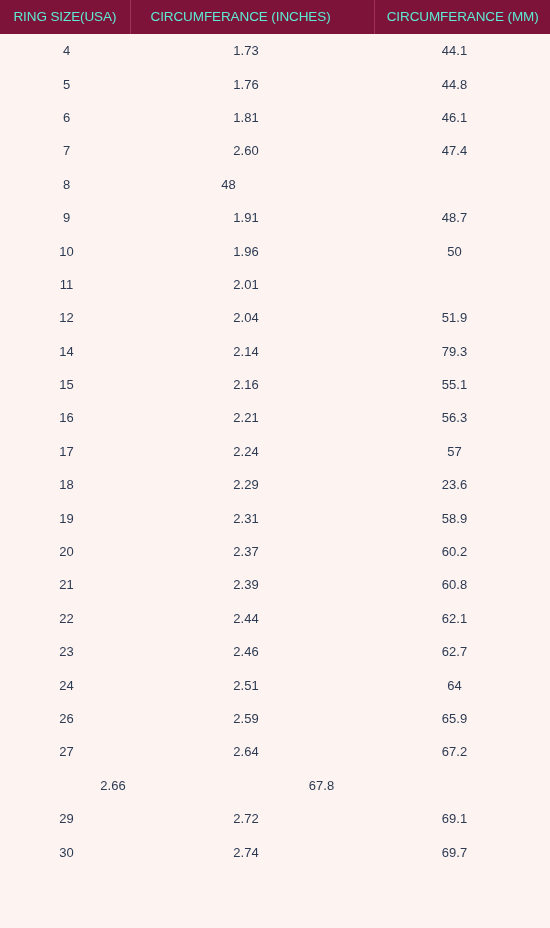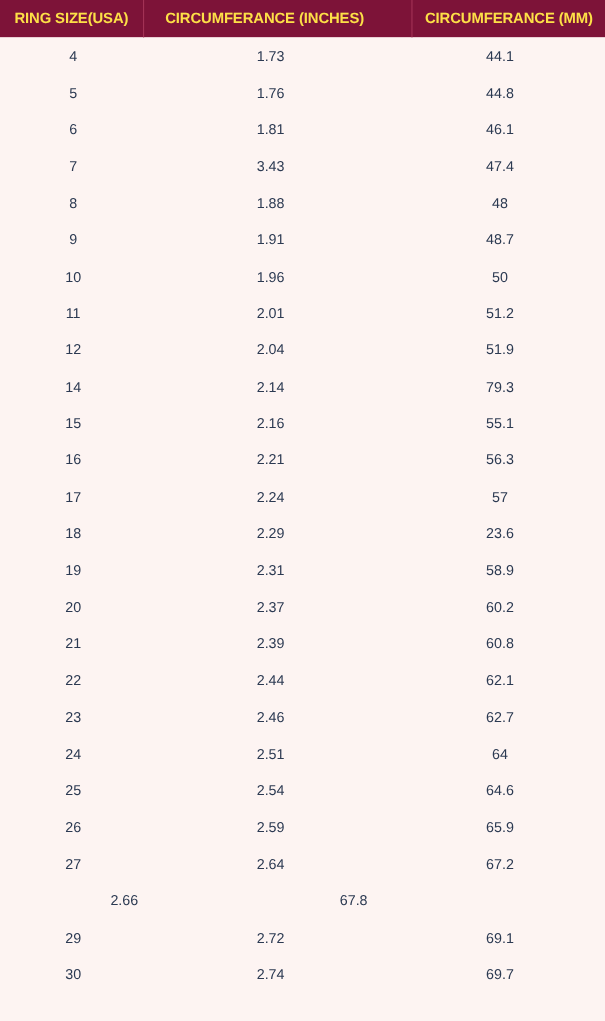--- a/index.html
+++ b/index.html
@@ -27,23 +27,23 @@
     display: flex;
     width: 550px;
     height: 34px;
     background: #7d1338;
     box-sizing: border-box;
   }
   .th {
     display: flex;
     align-items: center;
     justify-content: center;
-    color: #fde047;
+    color: #5eead4;
     font-size: 13.5px;
-    font-weight: 700;
+    font-weight: 400;
     letter-spacing: -0.1px;
     line-height: 1;
     box-sizing: border-box;
     text-align: center;
     white-space: nowrap;
     overflow: hidden;
     font-stretch: condensed;
     transform-origin: center;
   }
   .th-0 { width: 133px; }
@@ -99,42 +99,40 @@
         <div class="td td-1">1.76</div>
         <div class="td td-2">44.8</div>
       </div>
       <div class="tr">
         <div class="td td-0">6</div>
         <div class="td td-1">1.81</div>
         <div class="td td-2">46.1</div>
       </div>
       <div class="tr">
         <div class="td td-0">7</div>
-        <div class="td td-1">3.43</div>
+        <div class="td td-1">2.60</div>
         <div class="td td-2">47.4</div>
       </div>
       <div class="tr">
         <div class="td td-0">8</div>
-        <div class="td td-1">1.88</div>
         <div class="td td-2">48</div>
       </div>
       <div class="tr">
         <div class="td td-0">9</div>
         <div class="td td-1">1.91</div>
         <div class="td td-2">48.7</div>
       </div>
       <div class="tr">
         <div class="td td-0">10</div>
         <div class="td td-1">1.96</div>
         <div class="td td-2">50</div>
       </div>
       <div class="tr">
         <div class="td td-0">11</div>
         <div class="td td-1">2.01</div>
-        <div class="td td-2">51.2</div>
       </div>
       <div class="tr">
         <div class="td td-0">12</div>
         <div class="td td-1">2.04</div>
         <div class="td td-2">51.9</div>
       </div>
       <div class="tr">
         <div class="td td-0">14</div>
         <div class="td td-1">2.14</div>
         <div class="td td-2">79.3</div>
@@ -183,25 +181,20 @@
         <div class="td td-0">23</div>
         <div class="td td-1">2.46</div>
         <div class="td td-2">62.7</div>
       </div>
       <div class="tr">
         <div class="td td-0">24</div>
         <div class="td td-1">2.51</div>
         <div class="td td-2">64</div>
       </div>
       <div class="tr">
-        <div class="td td-0">25</div>
-        <div class="td td-1">2.54</div>
-        <div class="td td-2">64.6</div>
-      </div>
-      <div class="tr">
         <div class="td td-0">26</div>
         <div class="td td-1">2.59</div>
         <div class="td td-2">65.9</div>
       </div>
       <div class="tr">
         <div class="td td-0">27</div>
         <div class="td td-1">2.64</div>
         <div class="td td-2">67.2</div>
       </div>
       <div class="tr">

